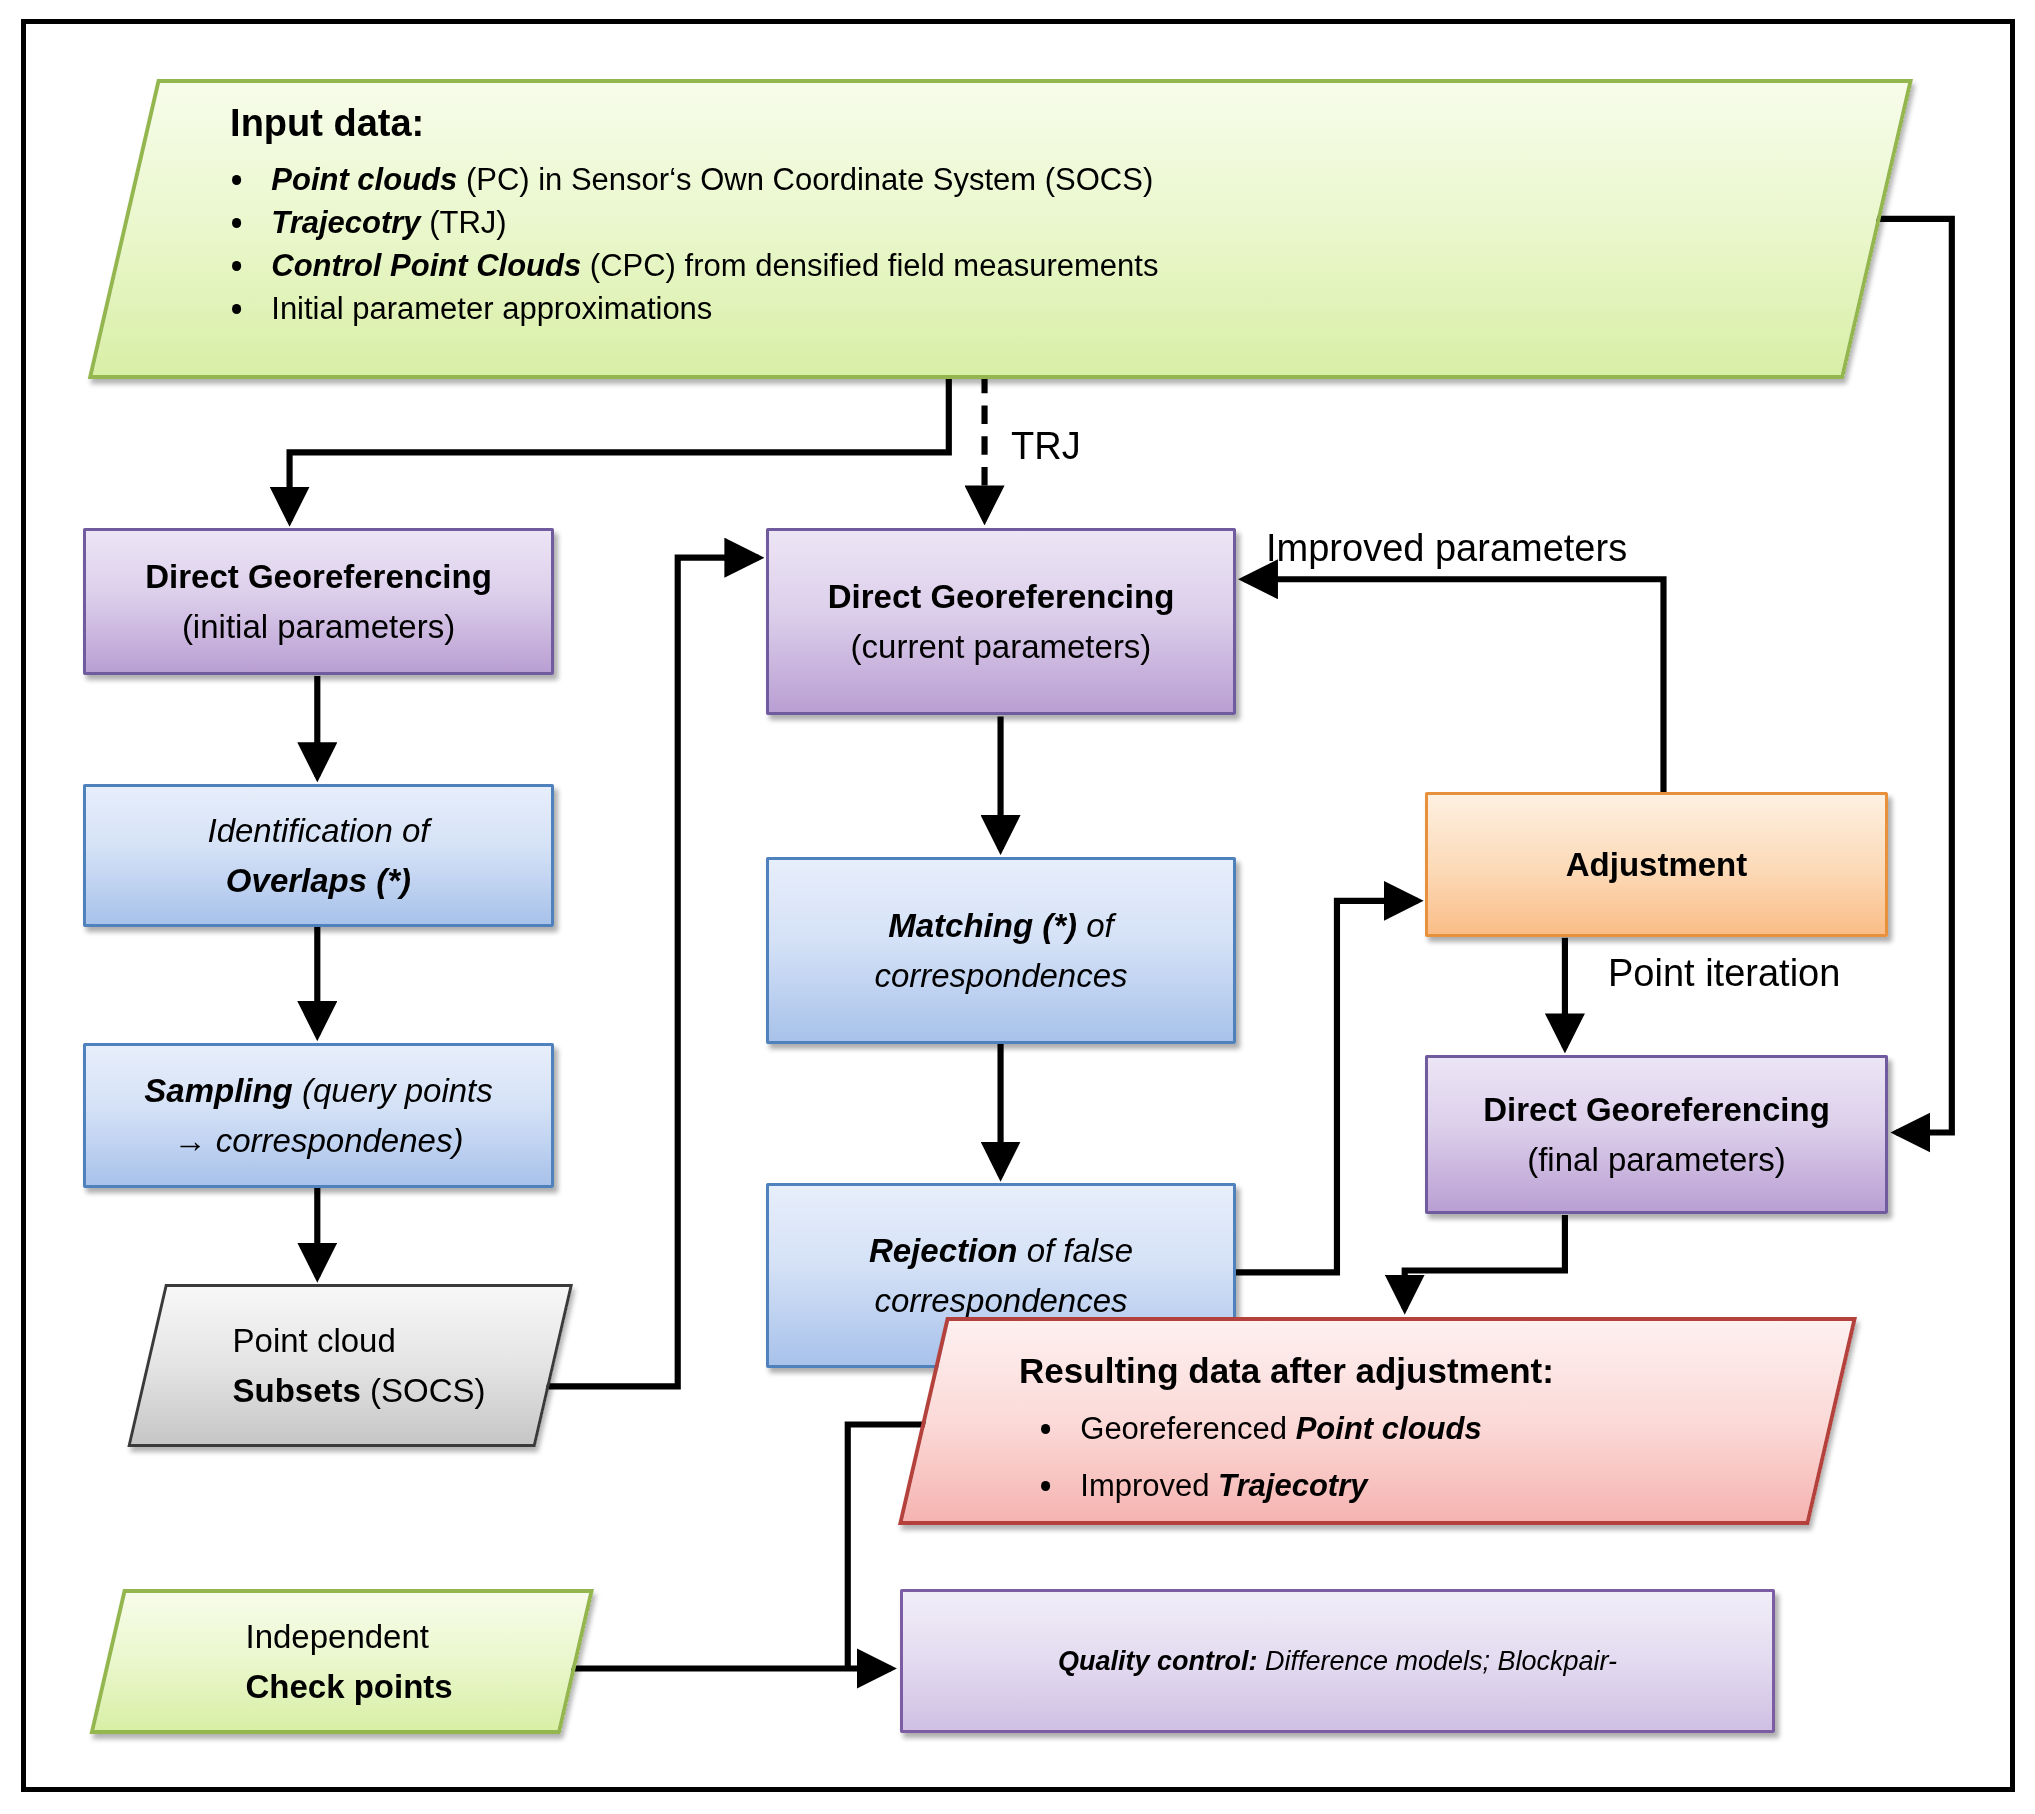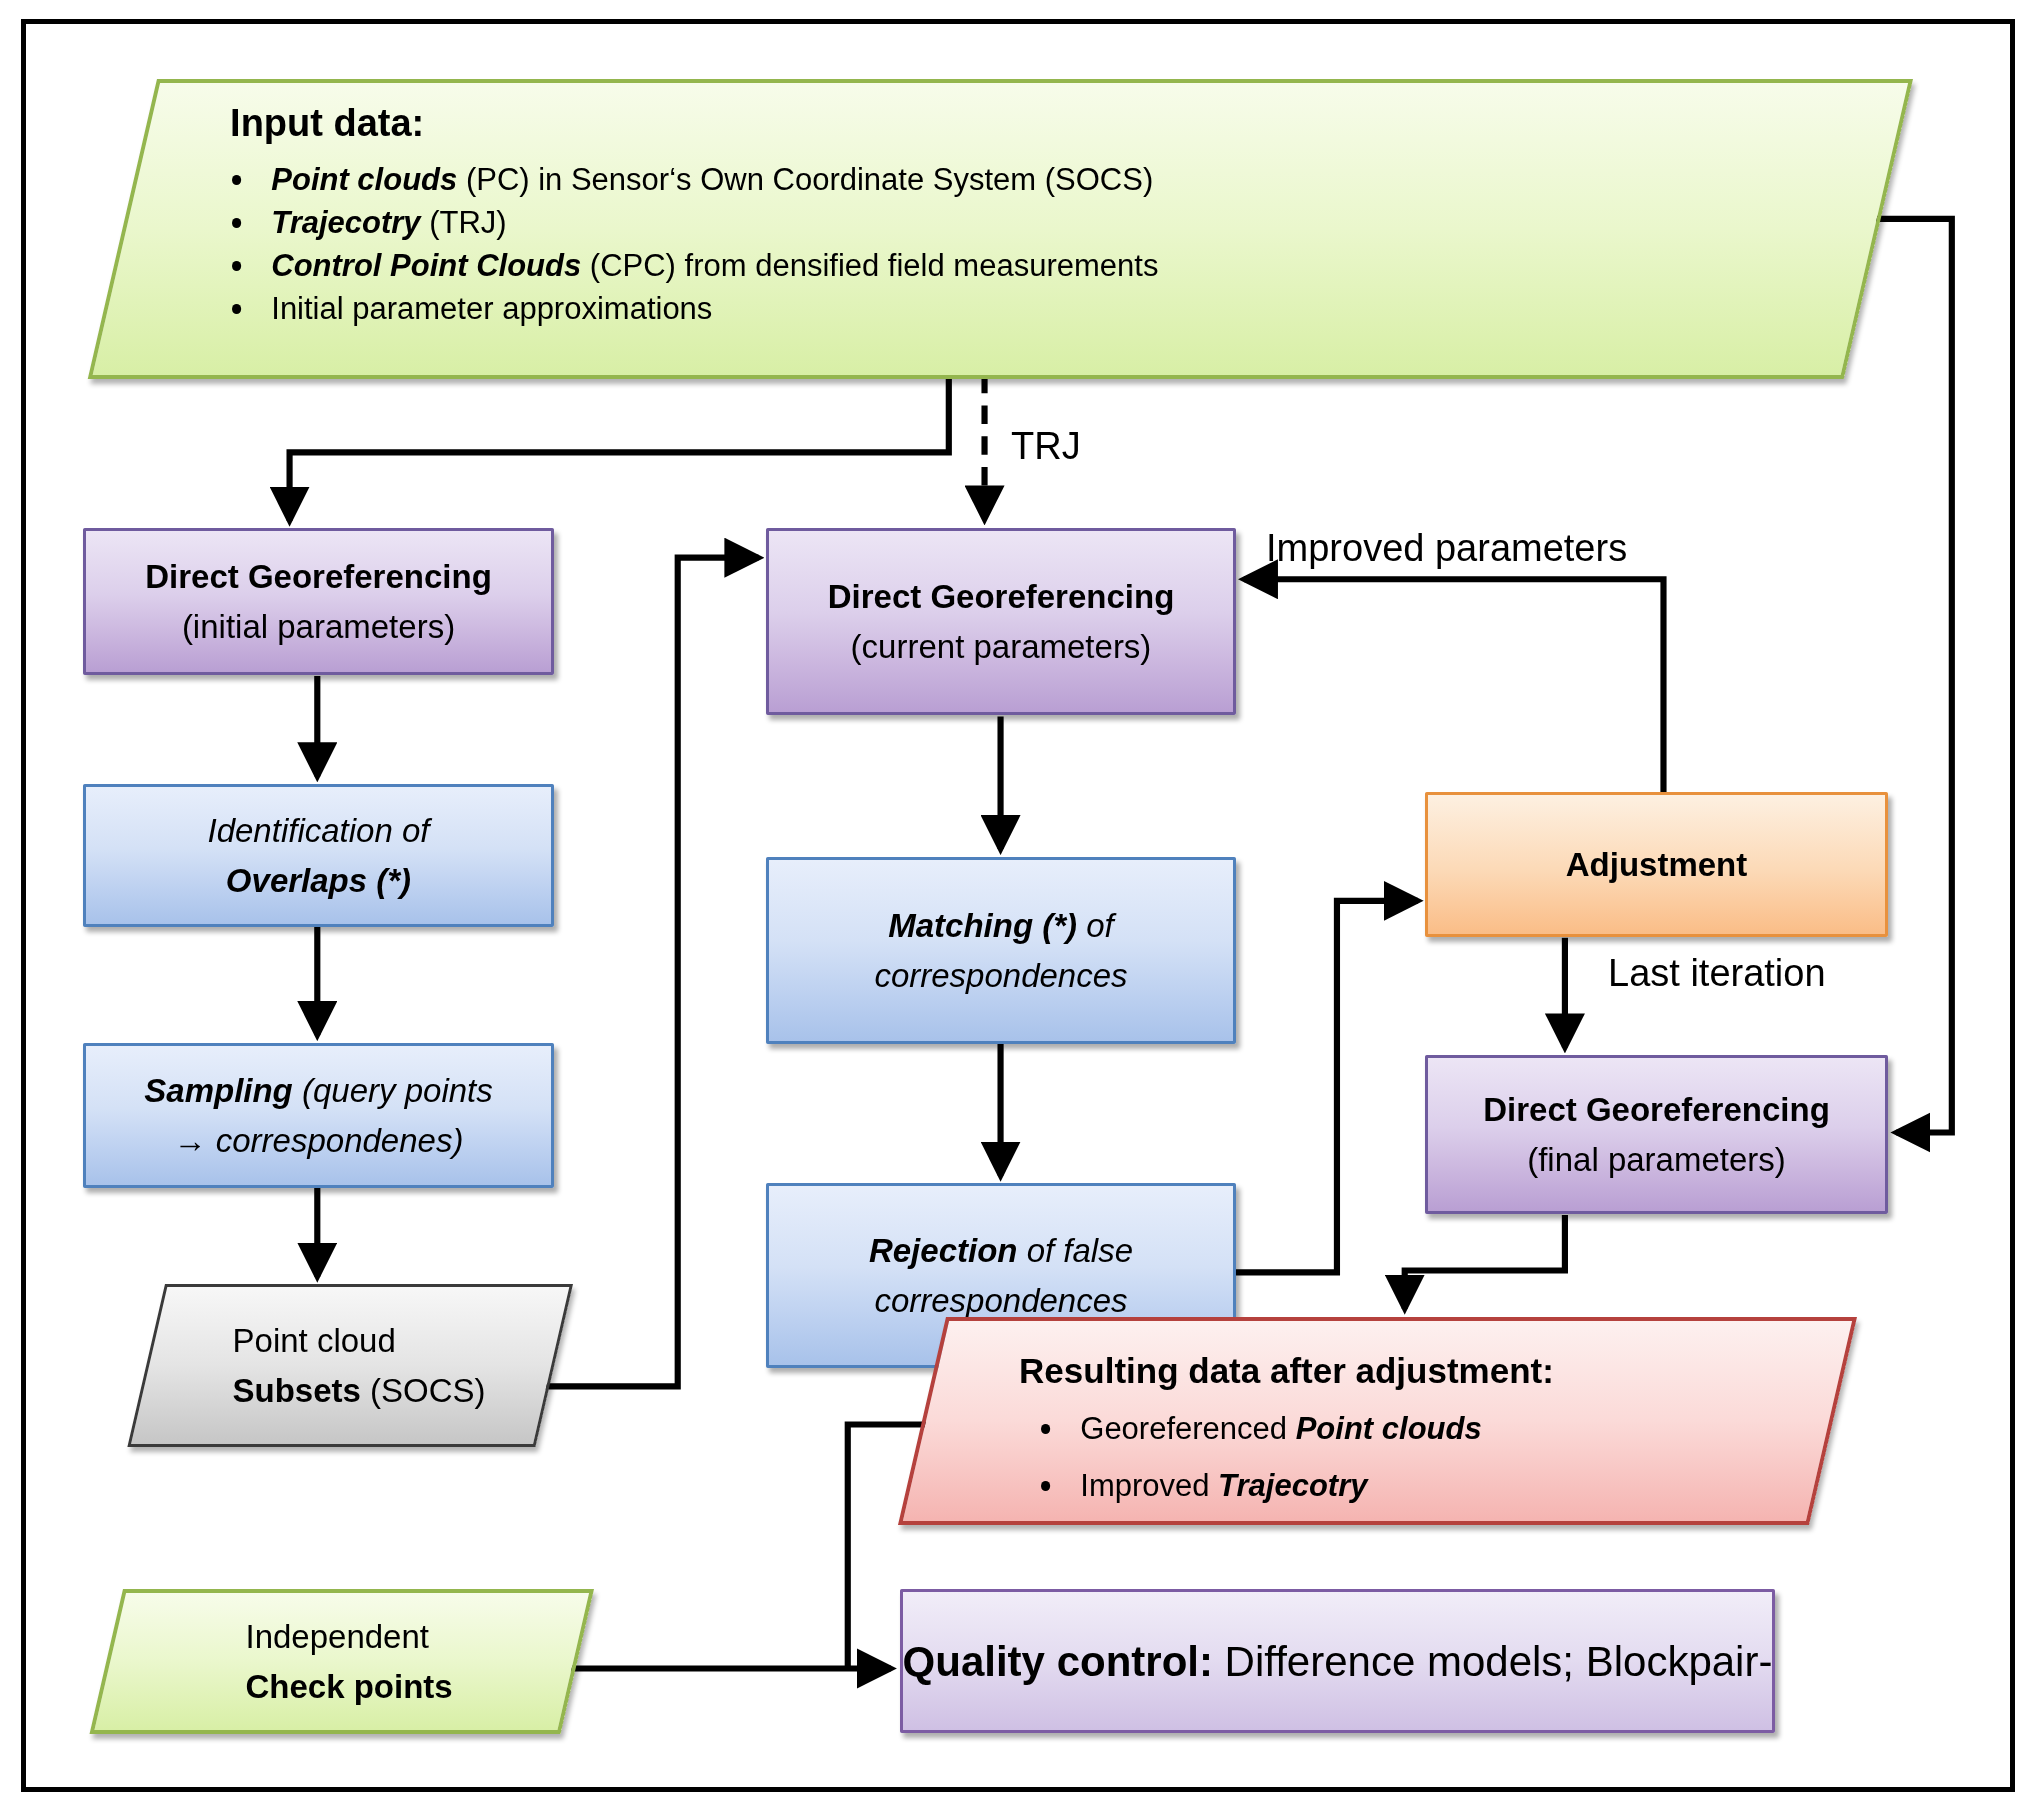--- a/index.html
+++ b/index.html
@@ -80,21 +80,21 @@
       </div>
       <div class="bullet-row in-bullets" style="left:72px;top:208px;">
         <div class="dot"></div>
         <span><span class="bi"></span><span>Initial parameter approximations</span></span>
       </div>
     </div>
   </div>
 
   <div class="label" style="left:1011px;top:425px;">TRJ</div>
   <div class="label" style="left:1266px;top:527px;">Improved parameters</div>
-  <div class="label" style="left:1608px;top:952px;">Last iteration</div>
+  <div class="label" style="left:1608px;top:952px;">Point iteration</div>
 
   <div class="shape rect purple boxtext" style="left:83px;top:528px;width:471px;height:147px;">
     <div class="centered-lines"><span class="b">Direct Georeferencing</span><br><span>(initial parameters)</span></div>
   </div>
 
   <div class="shape rect blue boxtext" style="left:83px;top:784px;width:471px;height:143px;">
     <div class="centered-lines"><span>Identification of</span><br><span class="b">Overlaps (*)</span></div>
   </div>
 
   <div class="shape rect blue boxtext" style="left:83px;top:1043px;width:471px;height:145px;">
@@ -141,17 +141,17 @@
     </div>
   </div>
 
   <div class="para green-par" style="left:123px;top:1589px;width:471px;height:145px;">
     <div class="unskew" style="display:flex;align-items:center;justify-content:center;">
       <div class="boxtext centered-lines" style="margin-left:-17px;"><span>Independent</span><br><span class="b">Check points</span></div>
     </div>
   </div>
 
   <div class="shape rect qc" style="left:900px;top:1589px;width:875px;height:144px;">
-    <div class="centered-lines" style="font-size:42px;line-height:53px;"><span class="b">Quality control:</span><span> Difference models; Blockpair-</span><br></div>
+    <div class="centered-lines" style="font-size:27px;line-height:53px;font-style:italic;"><span class="b">Quality control:</span><span> Difference models; Blockpair-</span><br></div>
   </div>
 
 </div>
 
 
 </body></html>

